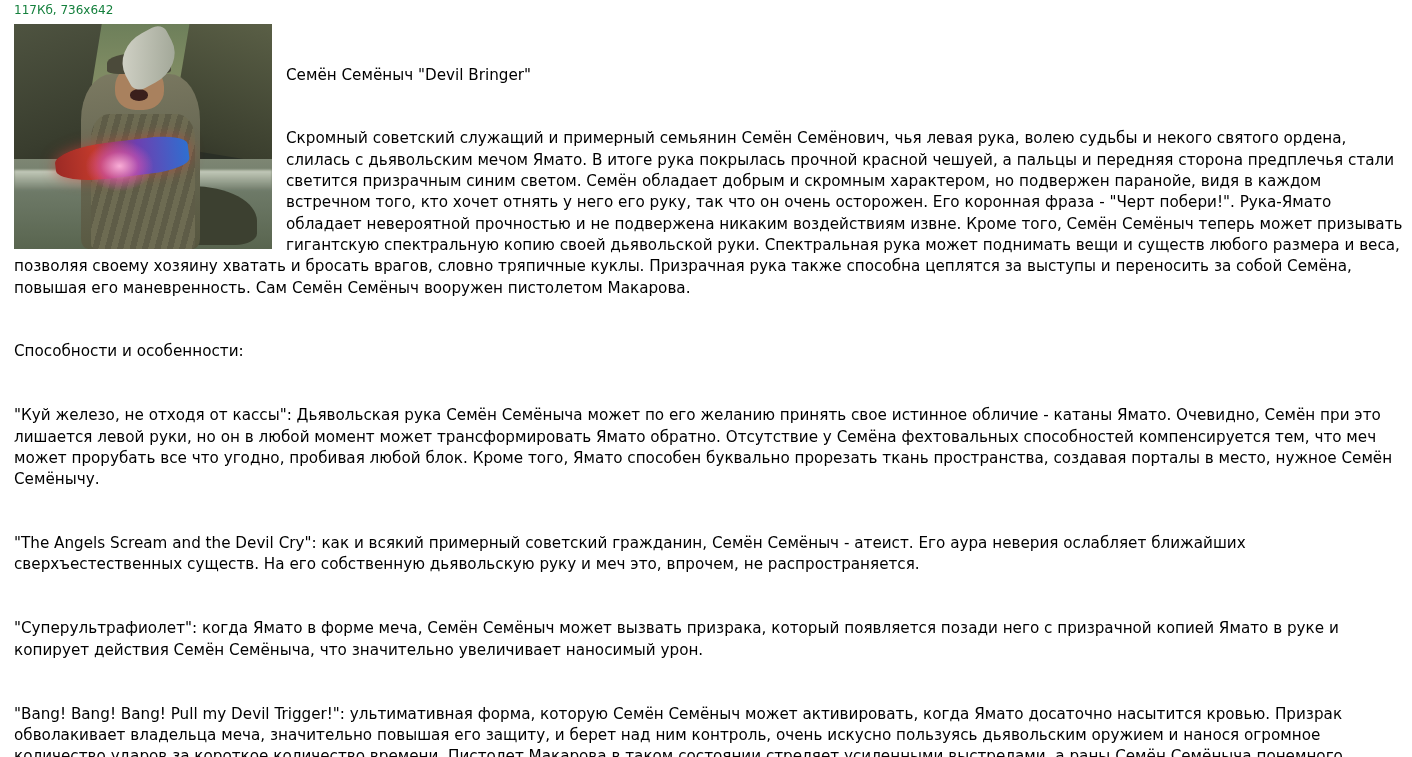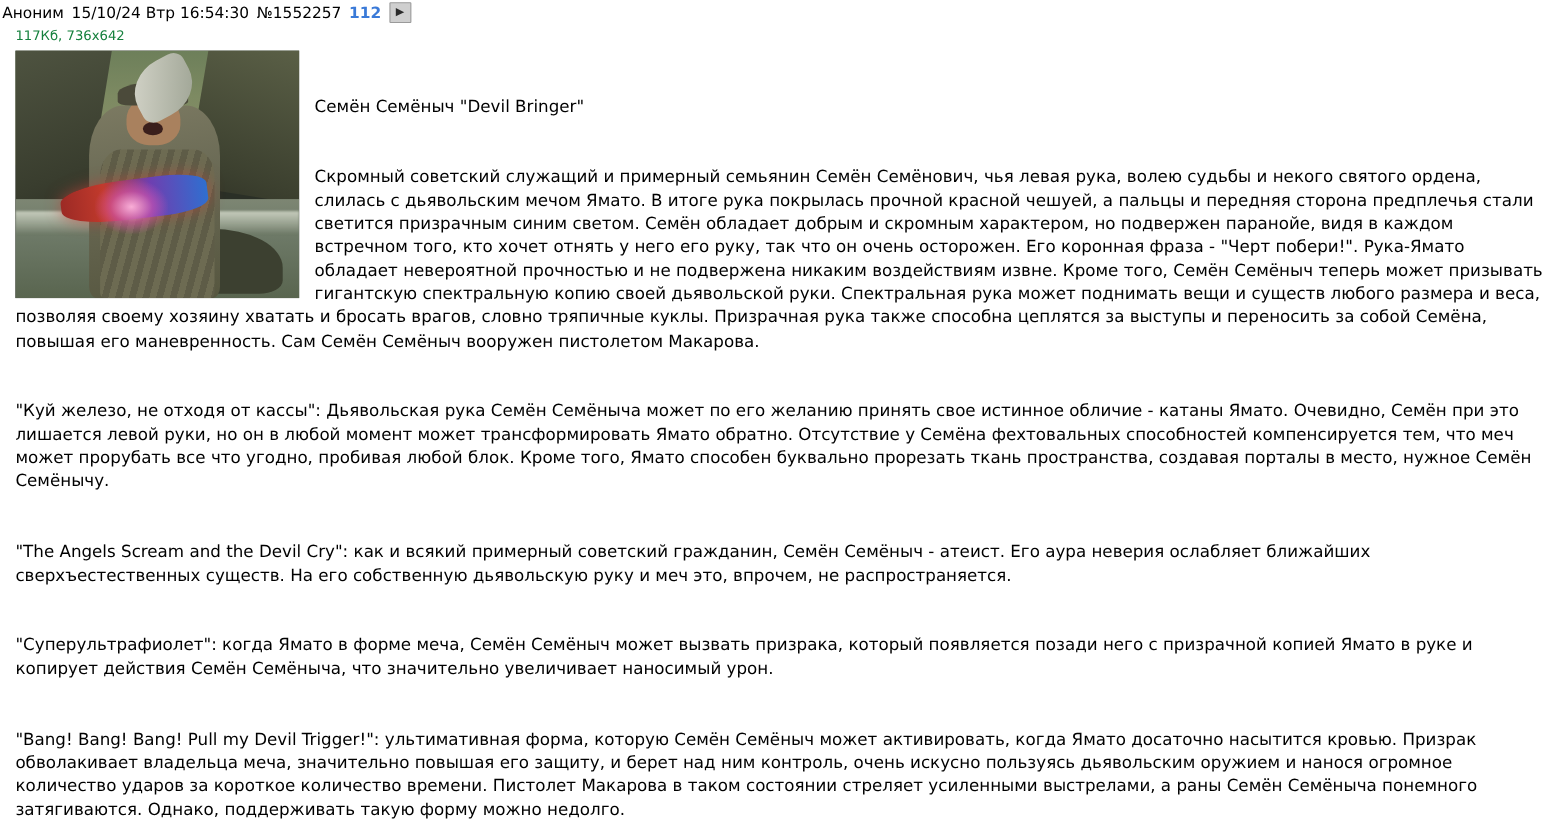--- a/index.html
+++ b/index.html
@@ -170,27 +170,20 @@
     white-space: pre-wrap;
     word-wrap: break-word;
   }
   .text p { margin: 0; }
 </style>
 </head>
 <body>
 
 <div class="post">
 
-  <div class="post-header">
-    <span class="poster-name">Аноним</span>
-    <span class="post-date">15/10/24 Втр 16:54:30</span>
-    <span class="post-number">№1552257</span>
-    <span class="reply-count">112</span>
-    <span class="play-btn">▶</span>
-  </div>
 
   <div class="file-block">
     <div class="file-meta">117Кб, 736x642</div>
   </div>
 
   <div class="body-wrap">
     <div class="thumb">
       <div class="sky"></div>
       <div class="cliff-l"></div>
       <div class="cliff-r"></div>
@@ -203,20 +196,21 @@
       <div class="glow"></div>
       <div class="man-head"></div>
       <div class="man-hat"></div>
       <div class="man-mouth"></div>
       <div class="fish"></div>
     </div>
 
     <div class="text">
       <p>Семён Семёныч "Devil Bringer"</p>
       <p>Скромный советский служащий и примерный семьянин Семён Семёнович, чья левая рука, волею судьбы и некого святого ордена, слилась с дьявольским мечом Ямато. В итоге рука покрылась прочной красной чешуей, а пальцы и передняя сторона предплечья стали светится призрачным синим светом. Семён обладает добрым и скромным характером, но подвержен паранойе, видя в каждом встречном того, кто хочет отнять у него его руку, так что он очень осторожен. Его коронная фраза - "Черт побери!". Рука-Ямато обладает невероятной прочностью и не подвержена никаким воздействиям извне. Кроме того, Семён Семёныч теперь может призывать гигантскую спектральную копию своей дьявольской руки. Спектральная рука может поднимать вещи и существ любого размера и веса, позволяя своему хозяину хватать и бросать врагов, словно тряпичные куклы. Призрачная рука также способна цеплятся за выступы и переносить за собой Семёна, повышая его маневренность. Сам Семён Семёныч вооружен пистолетом Макарова.</p>
+      <p>Способности и особенности:</p>
       <p>"Куй железо, не отходя от кассы": Дьявольская рука Семён Семёныча может по его желанию принять свое истинное обличие - катаны Ямато. Очевидно, Семён при это лишается левой руки, но он в любой момент может трансформировать Ямато обратно. Отсутствие у Семёна фехтовальных способностей компенсируется тем, что меч может прорубать все что угодно, пробивая любой блок. Кроме того, Ямато способен буквально прорезать ткань пространства, создавая порталы в место, нужное Семён Семёнычу.</p>
       <p>"The Angels Scream and the Devil Cry": как и всякий примерный советский гражданин, Семён Семёныч - атеист. Его аура неверия ослабляет ближайших сверхъестественных существ. На его собственную дьявольскую руку и меч это, впрочем, не распространяется.</p>
       <p>"Суперультрафиолет": когда Ямато в форме меча, Семён Семёныч может вызвать призрака, который появляется позади него с призрачной копией Ямато в руке и копирует действия Семён Семёныча, что значительно увеличивает наносимый урон.</p>
       <p>"Bang! Bang! Bang! Pull my Devil Trigger!": ультимативная форма, которую Семён Семёныч может активировать, когда Ямато досаточно насытится кровью. Призрак обволакивает владельца меча, значительно повышая его защиту, и берет над ним контроль, очень искусно пользуясь дьявольским оружием и нанося огромное количество ударов за короткое количество времени. Пистолет Макарова в таком состоянии стреляет усиленными выстрелами, а раны Семён Семёныча понемного затягиваются. Однако, поддерживать такую форму можно недолго.</p>
       
     </div>
   </div>
 
 </div>
 

